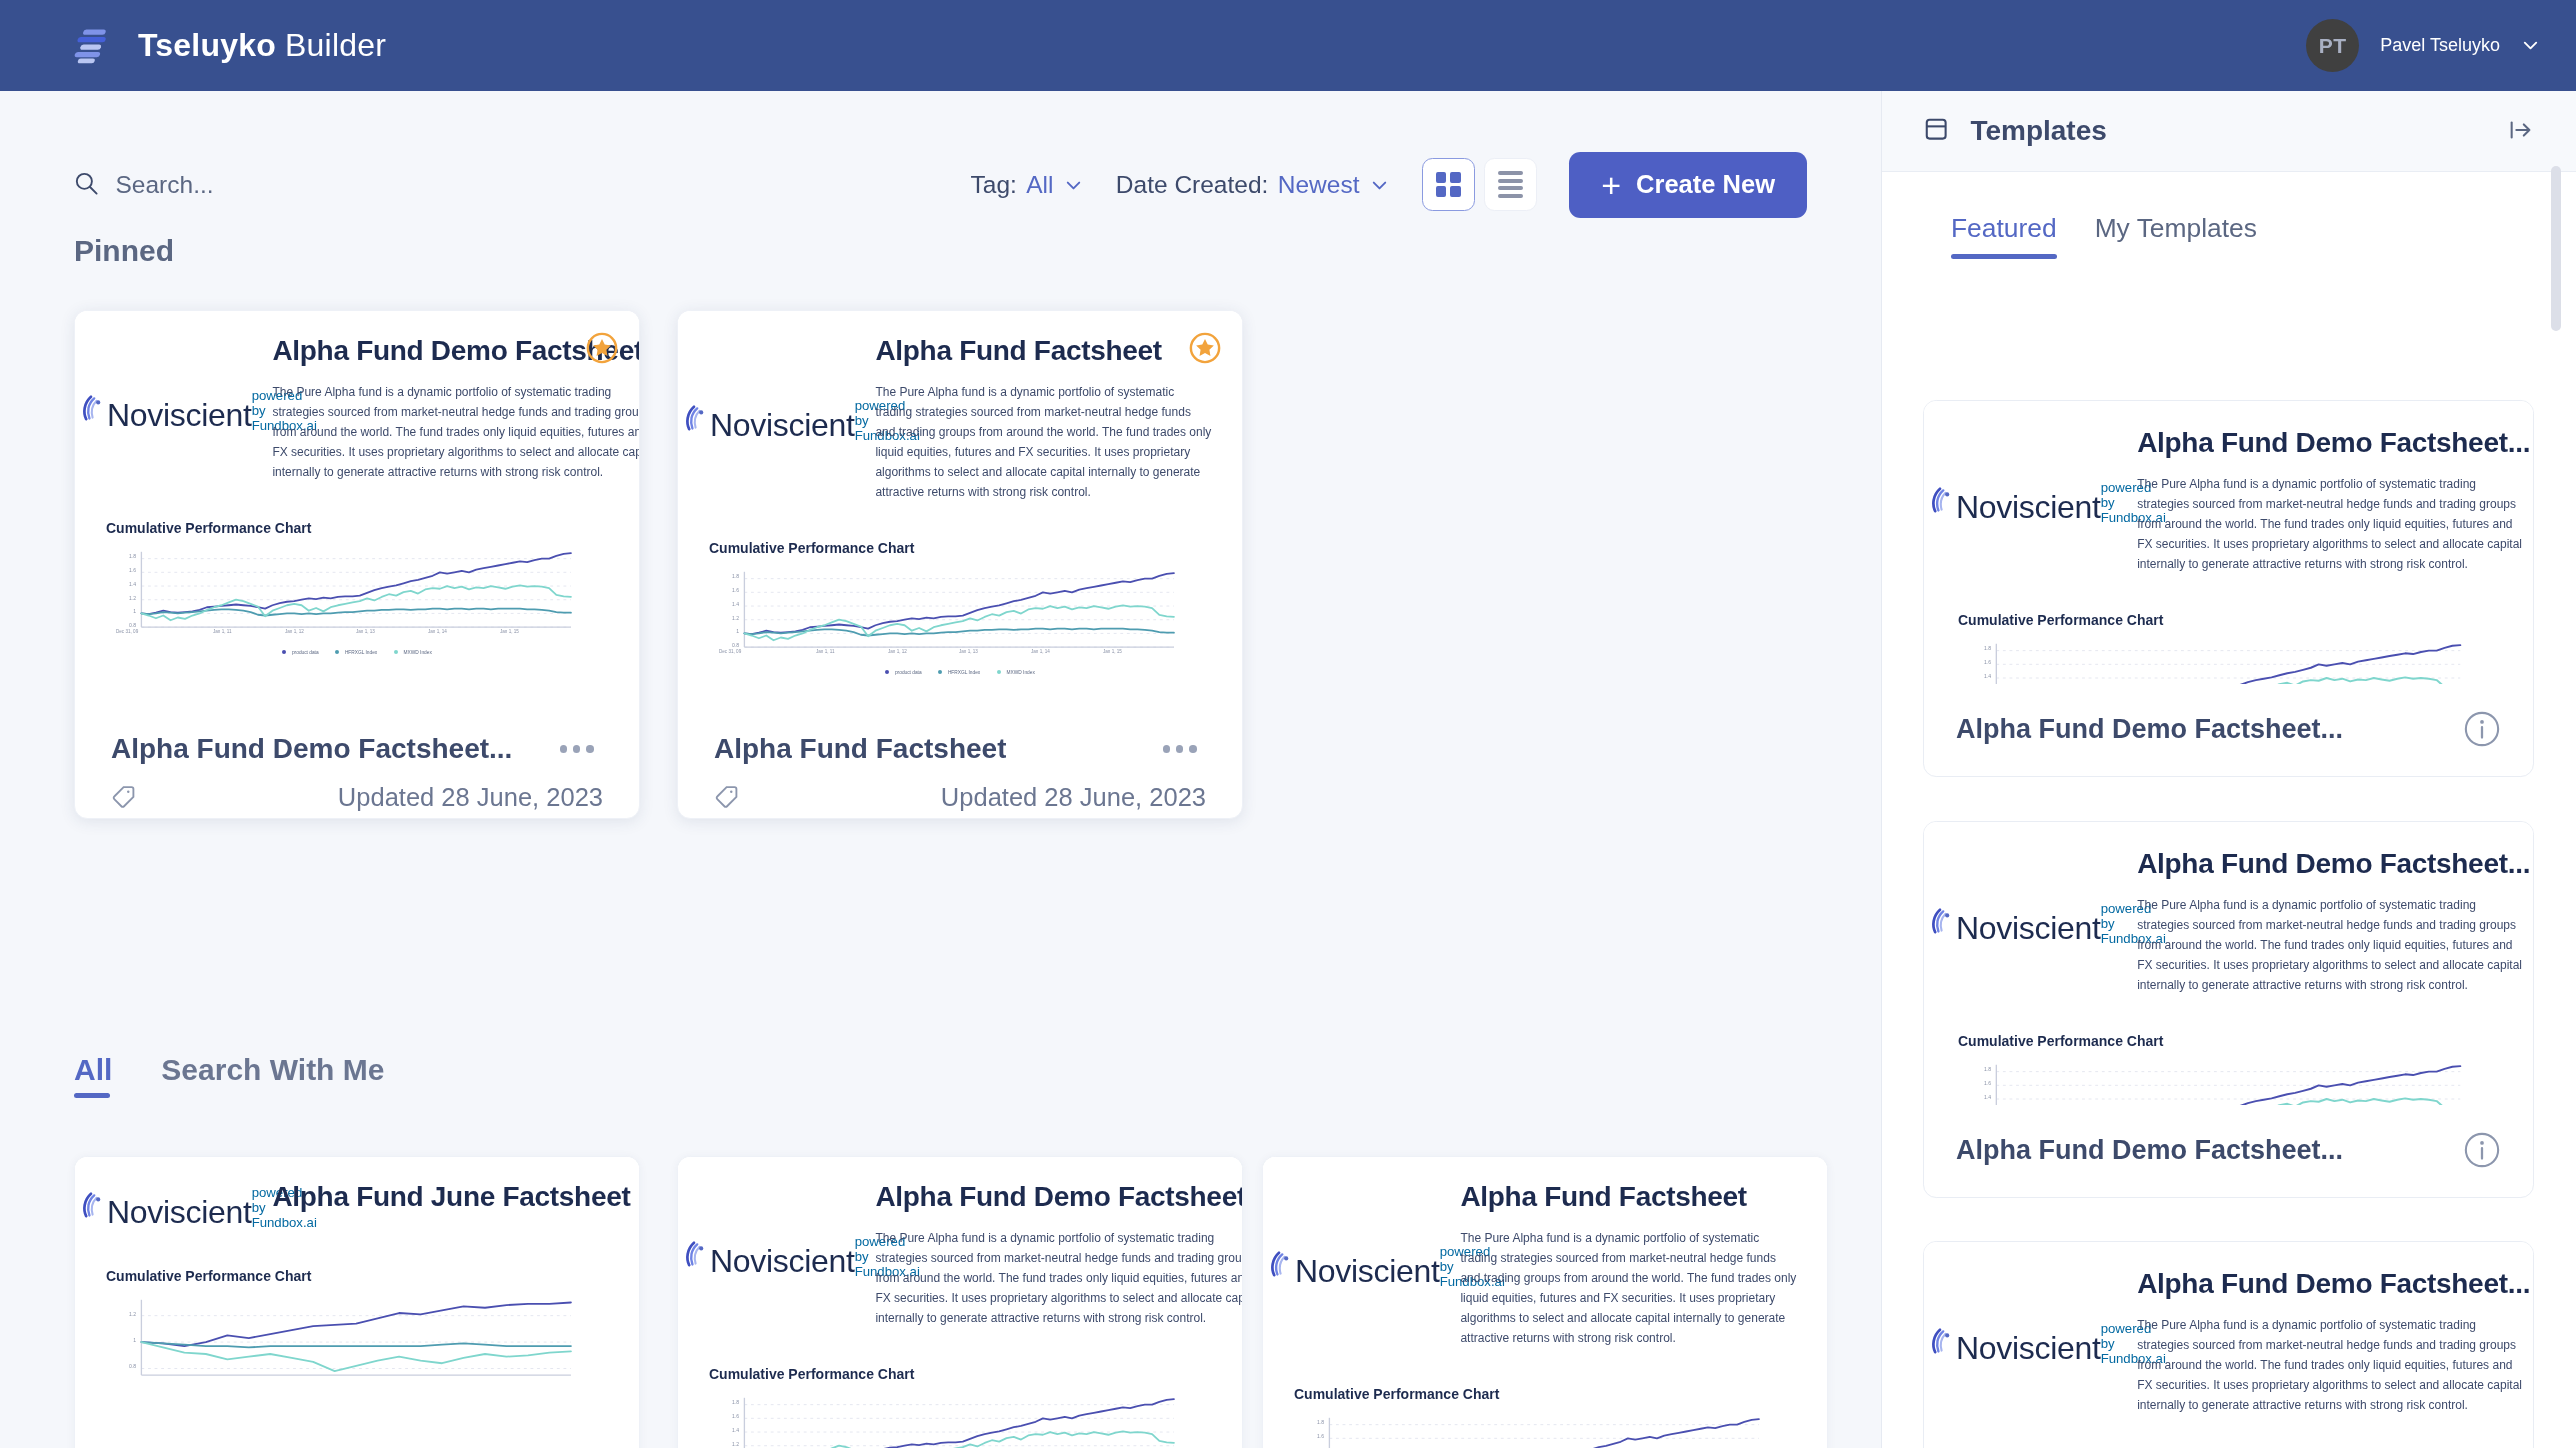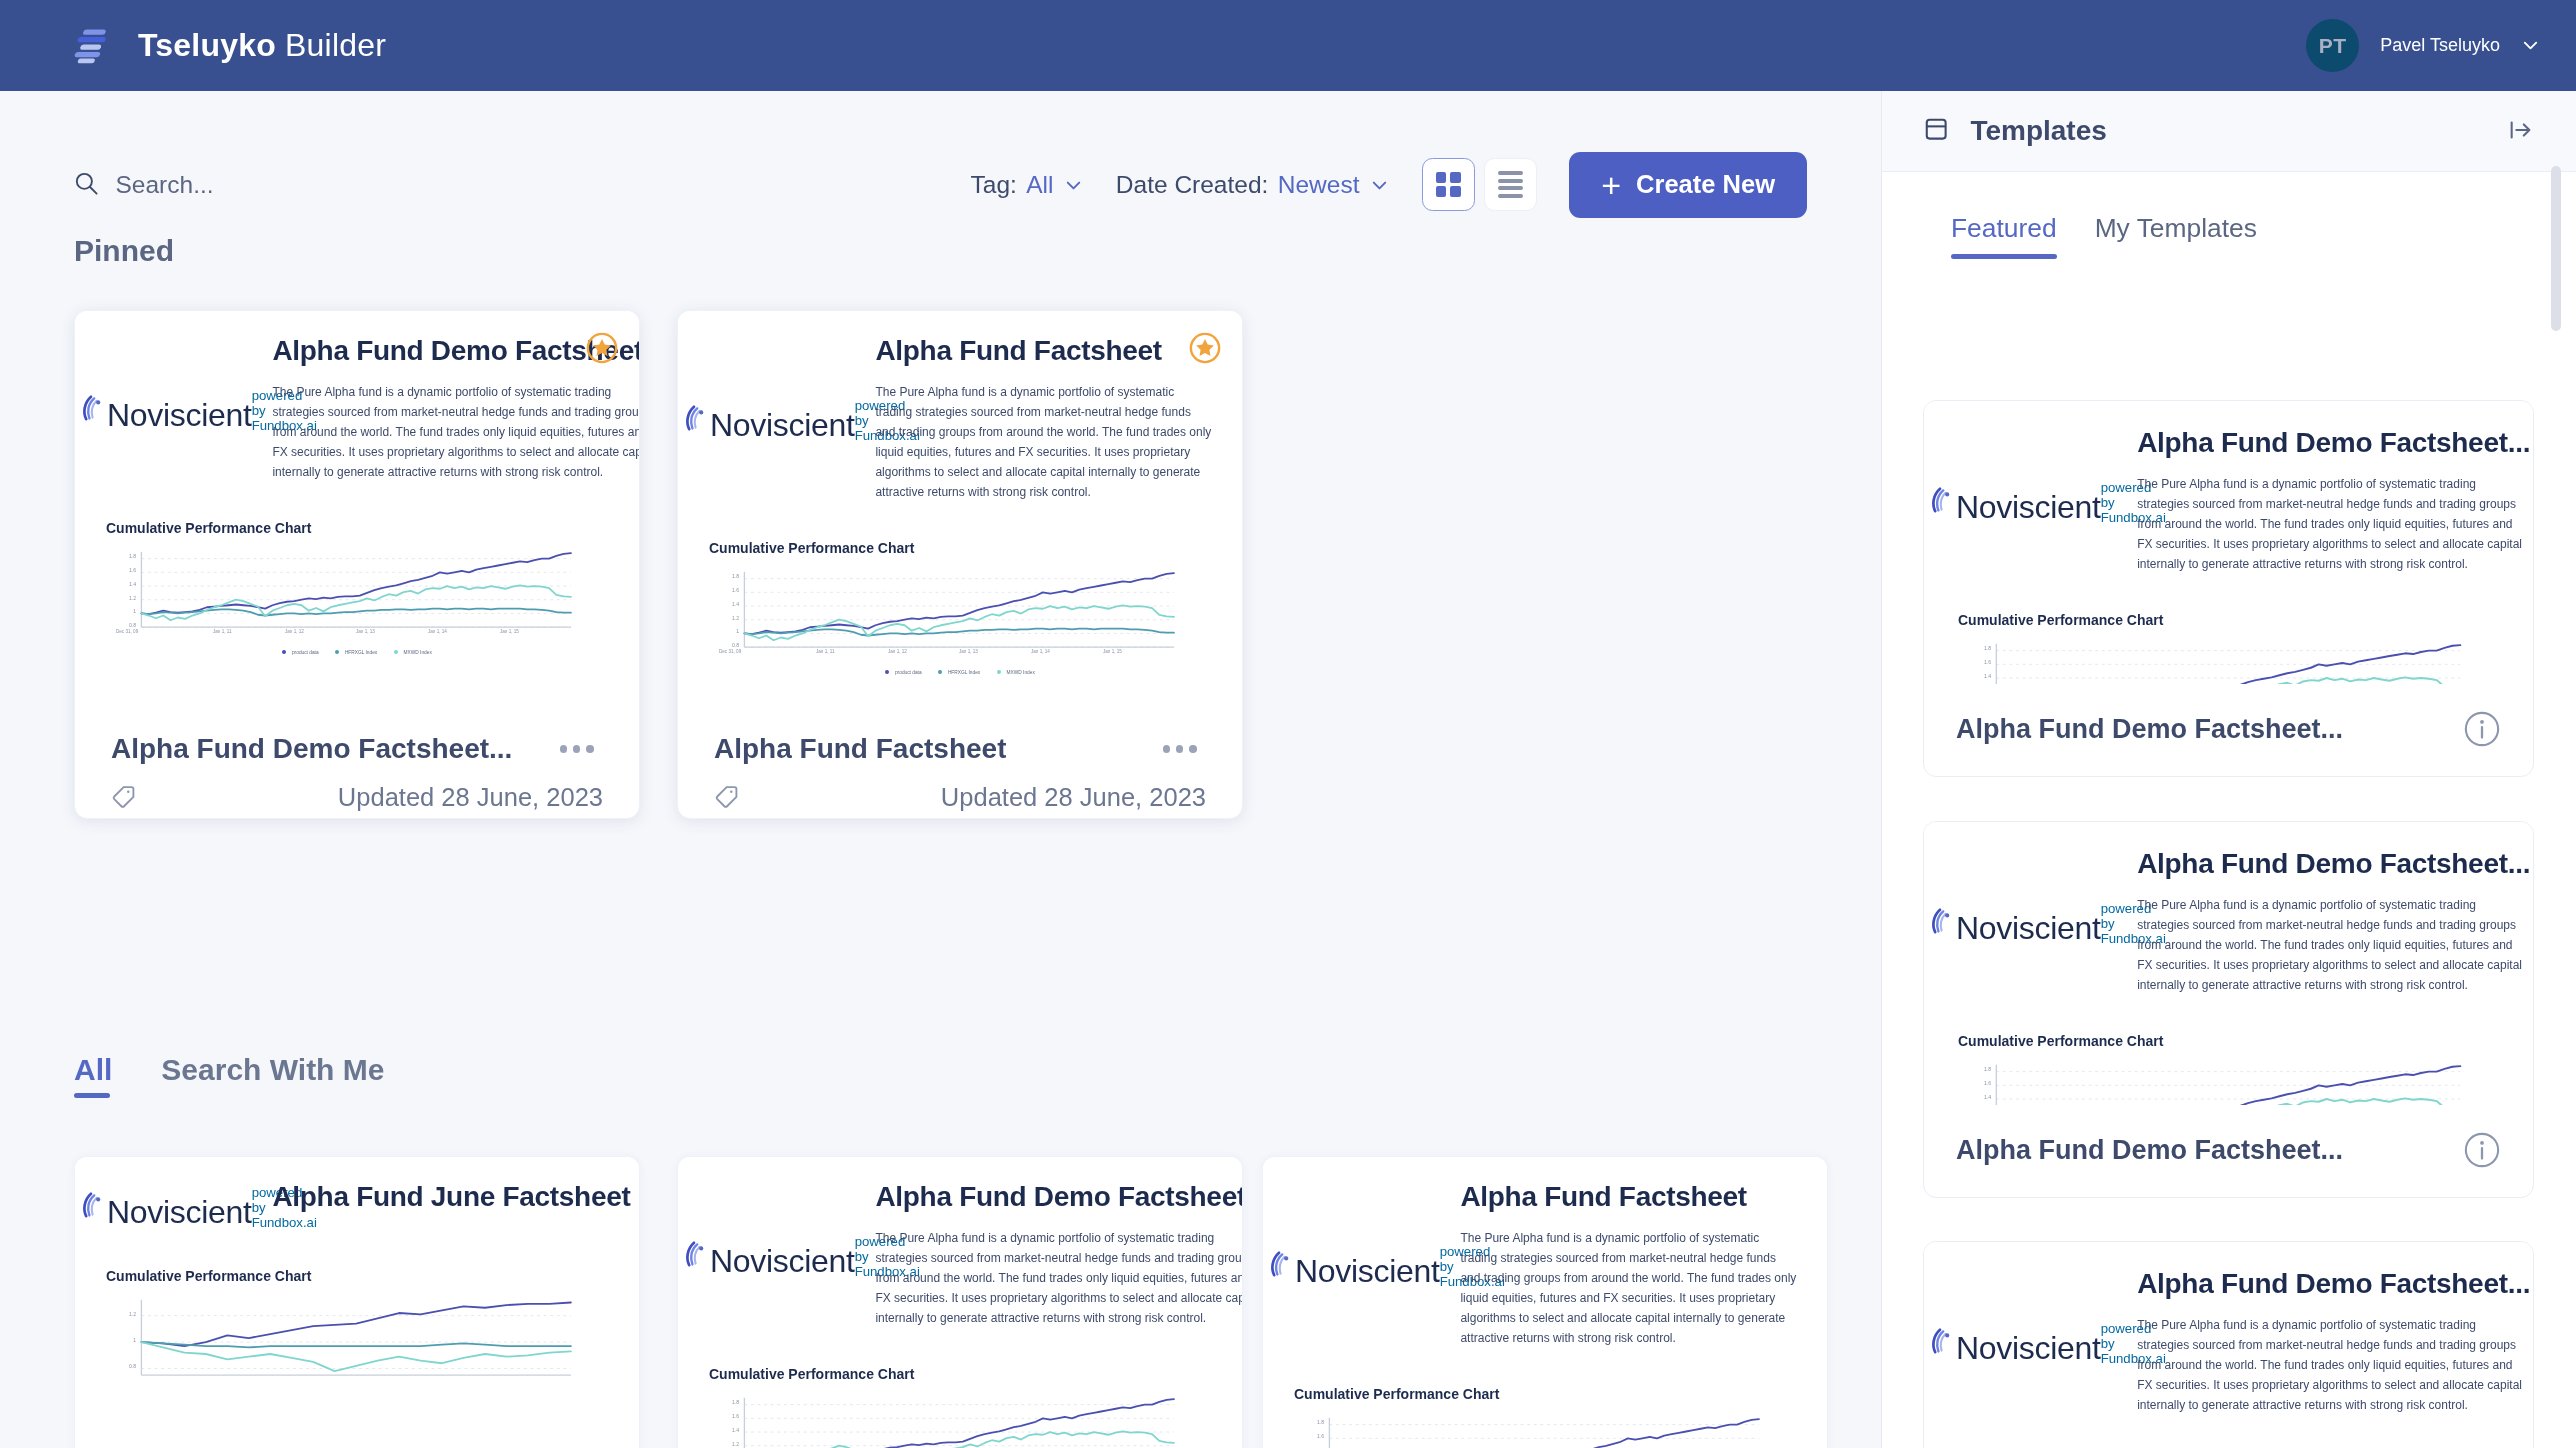--- a/index.html
+++ b/index.html
@@ -17,21 +17,21 @@
     background:#38508f;display:flex;align-items:center;
     justify-content:space-between;padding:0 36px 0 74px;
   }
   .brand{display:flex;align-items:center;gap:21px;}
   .brand-mark{width:43px;height:43px;position:relative;flex:none;}
   .brand-text{font-size:32px;color:#ffffff;letter-spacing:0.2px;}
   .brand-text b{font-weight:700;}
   .brand-text span{font-weight:400;}
   .user{display:flex;align-items:center;gap:21px;cursor:pointer;}
   .avatar{
-    width:53px;height:53px;border-radius:50%;background:#0c4a6e;
+    width:53px;height:53px;border-radius:50%;background:#404040;
     display:flex;align-items:center;justify-content:center;
     font-size:21px;font-weight:600;color:#a9b0c3;letter-spacing:0.5px;
   }
   .user-name{font-size:18px;color:#ffffff;font-weight:400;}
   .caret{width:19px;height:19px;}
 
   
   .stage{position:absolute;top:91px;left:0;width:2576px;height:1358px;}
   .main{
     position:absolute;top:0;left:0;width:1881px;height:1358px;

